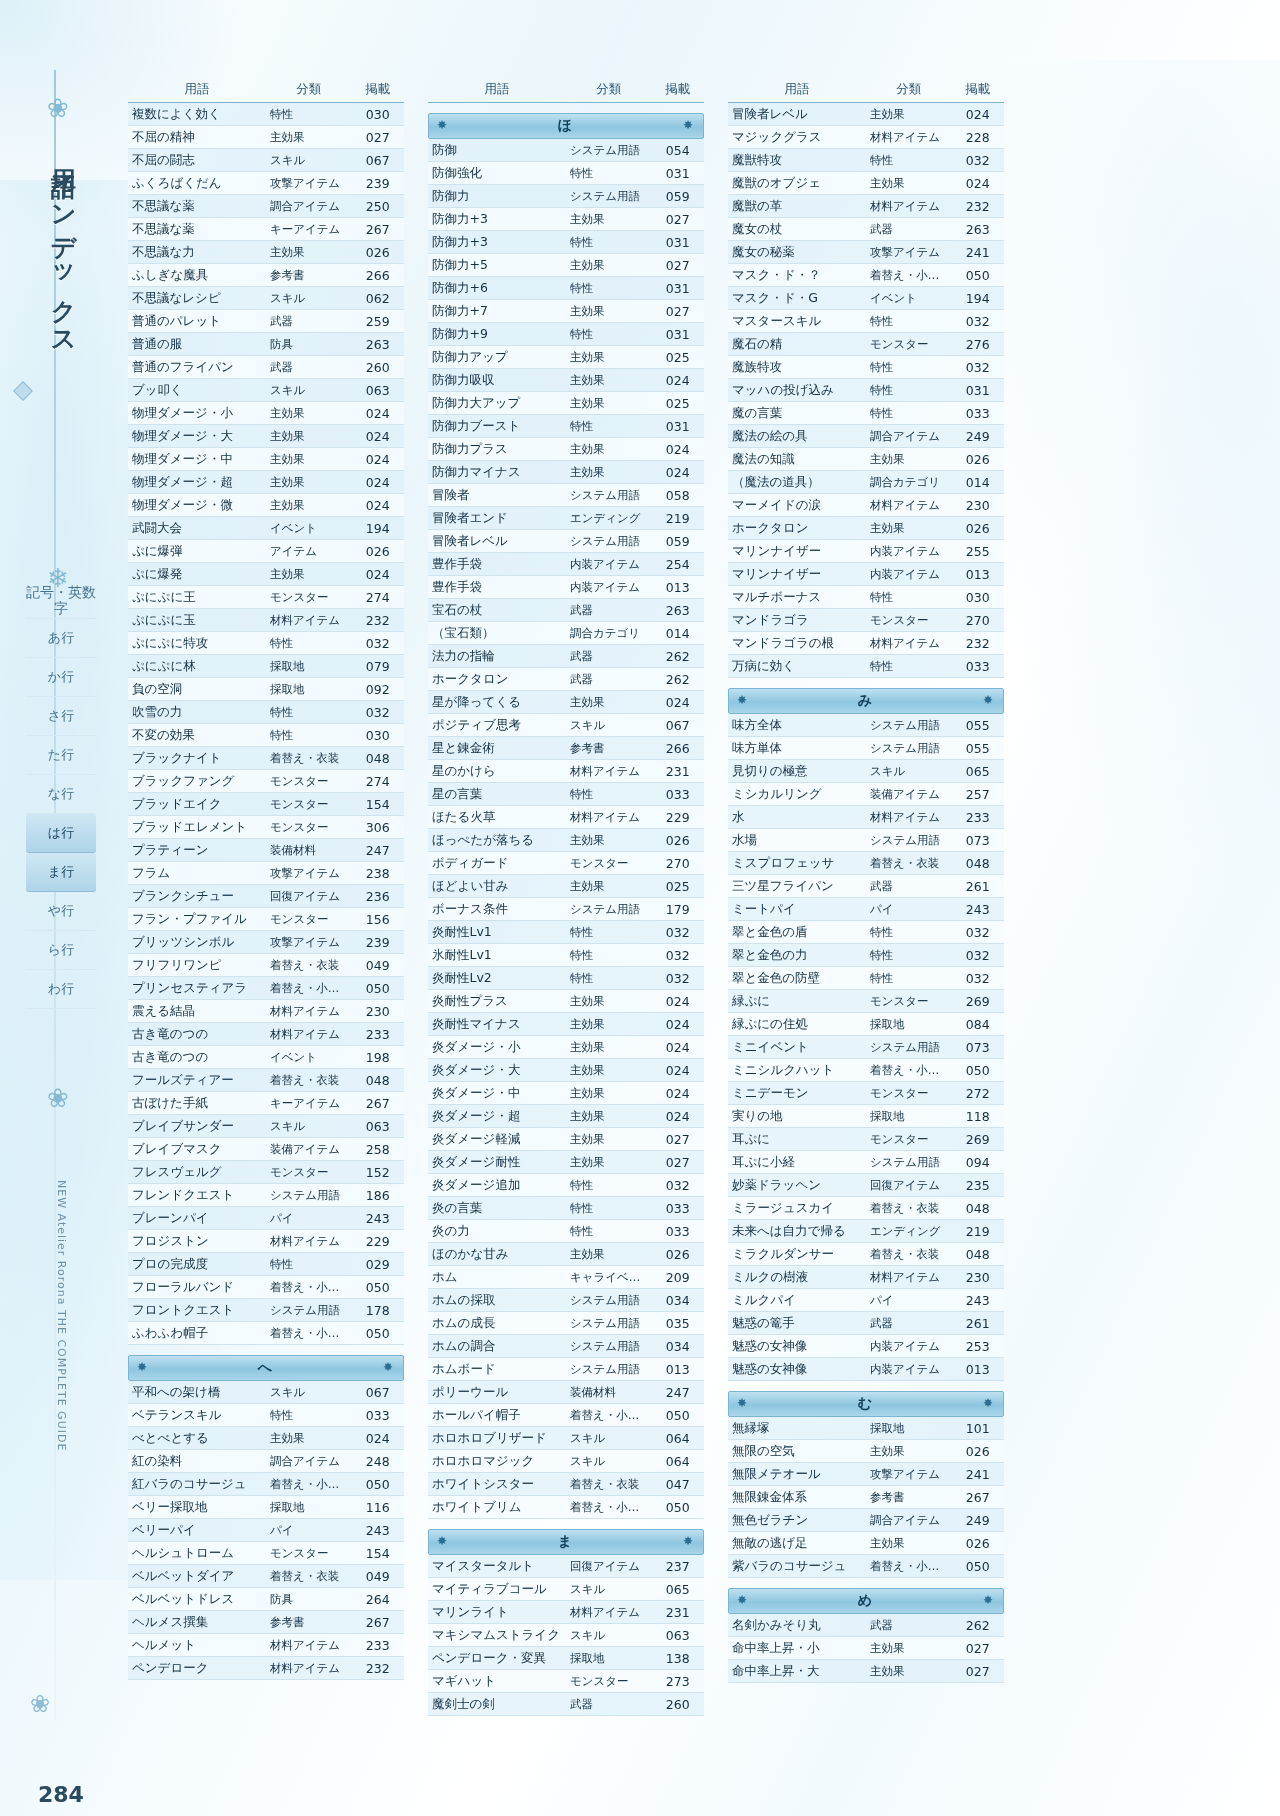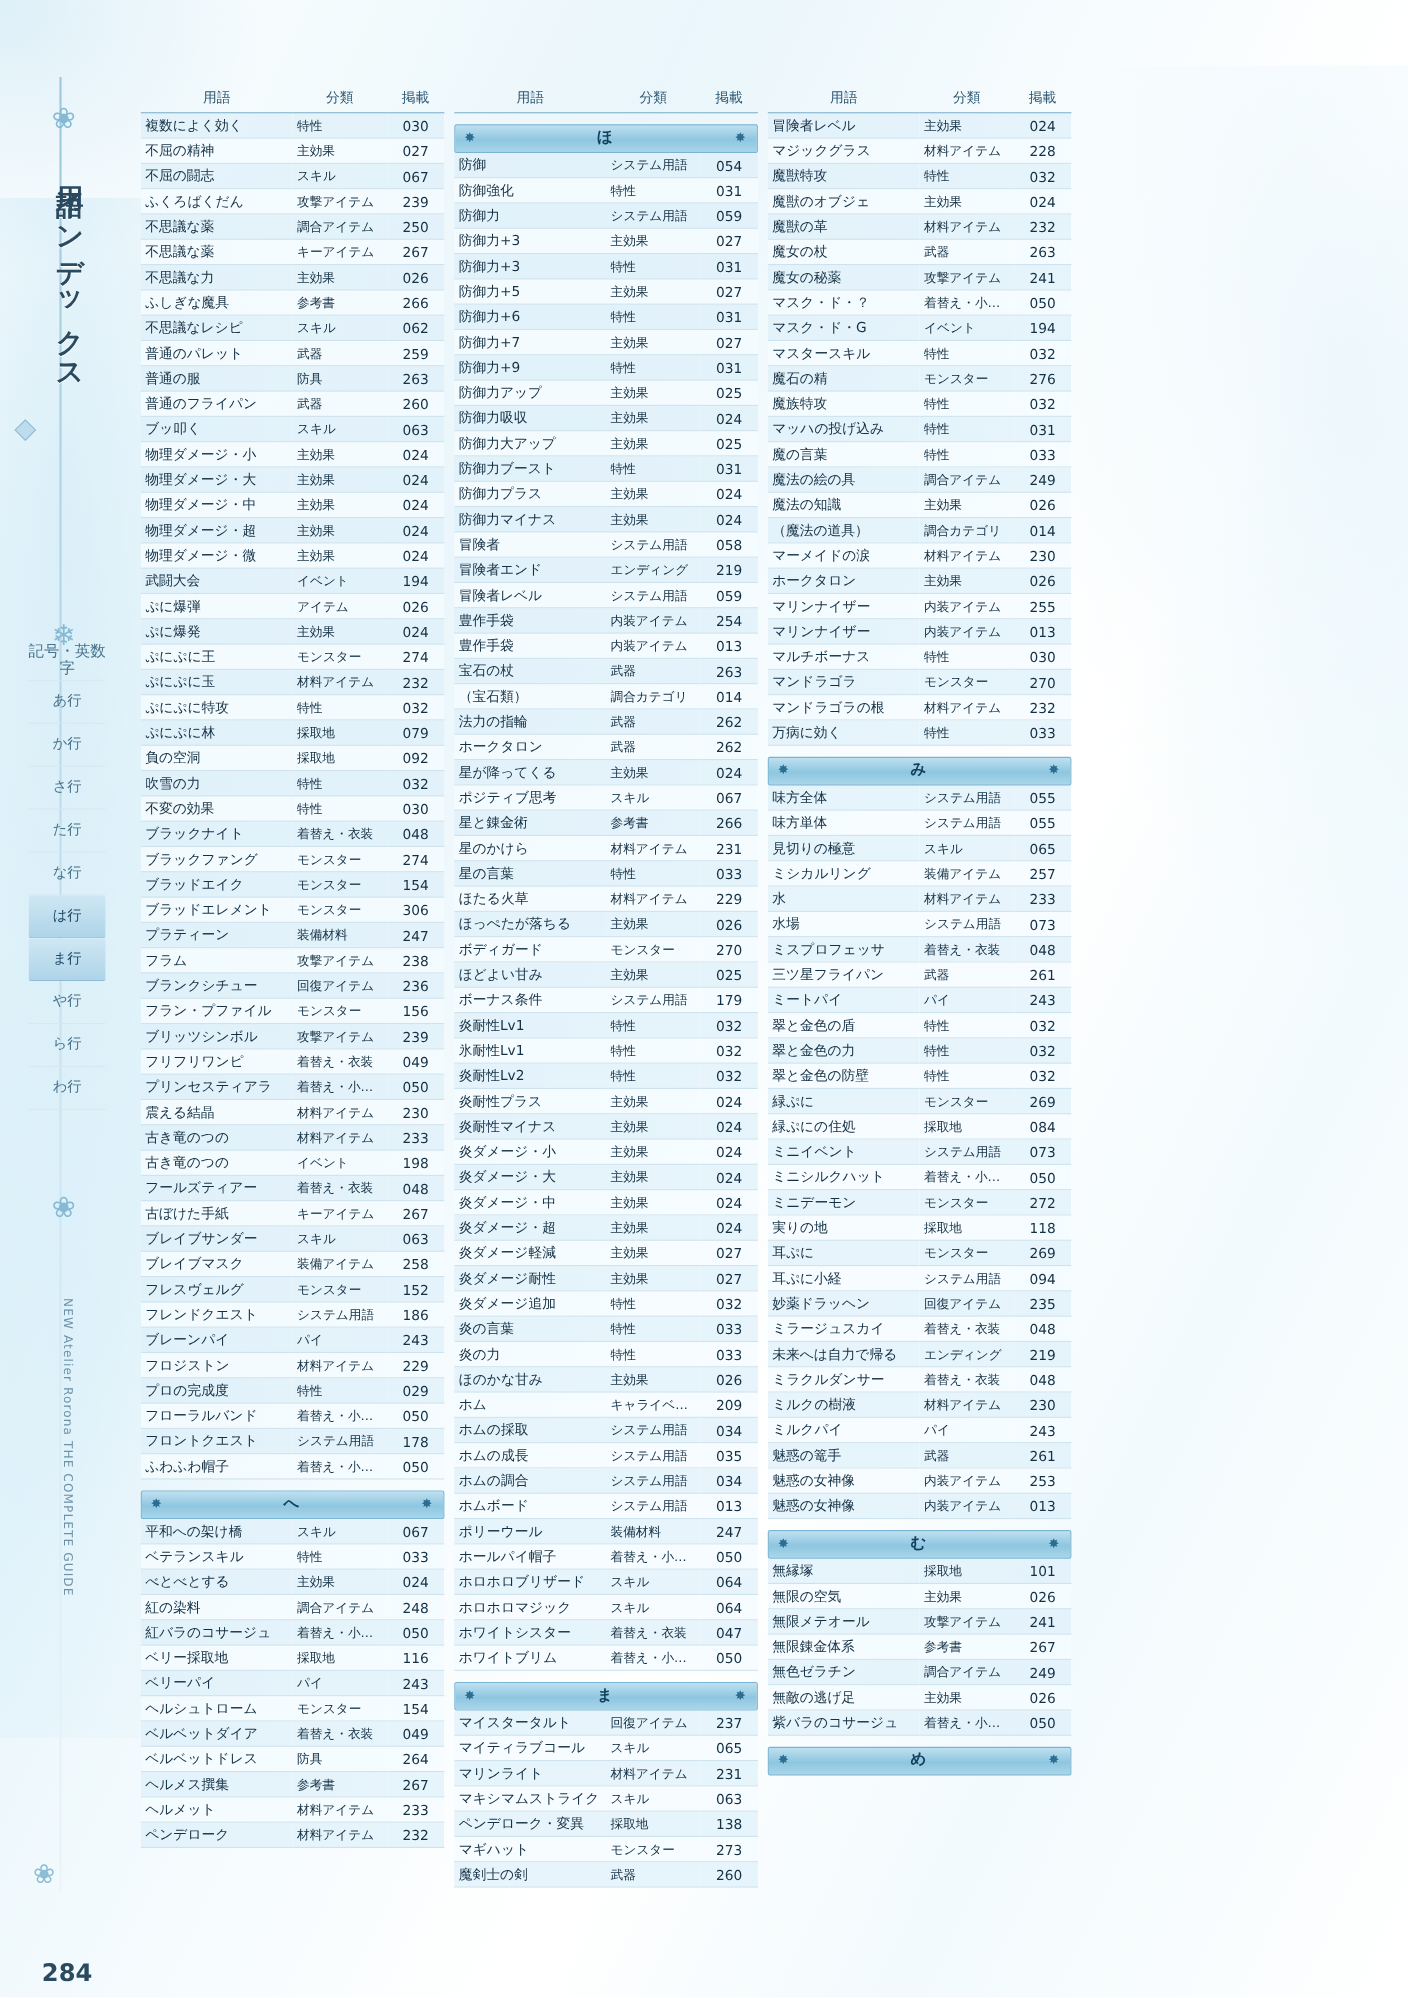--- a/index.html
+++ b/index.html
@@ -45,21 +45,21 @@
   .tab.active{background:linear-gradient(#cfe7f4,#aed4e8);color:#1d4a66;font-weight:normal;
     border-radius:3px;border-bottom:1px solid #8fbcd4;}
   .vert-guide{
     position:absolute;left:46px;top:1180px;width:22px;height:420px;
     writing-mode:vertical-rl;font-size:11px;letter-spacing:1px;color:#6d92a8;
   }
   .page-no{position:absolute;left:38px;top:1748px;font-size:22px;font-weight:bold;color:#2a4a60;margin-top:34px;}
   .corner-orn{position:absolute;left:30px;top:1690px;font-size:24px;color:#8bbdd6;}
 
   
-  .cols{position:absolute;left:128px;top:78px;width:1030px;display:flex;gap:9px;}
+  .cols{position:absolute;left:128px;top:78px;width:1030px;display:flex;gap:24px;}
   .col{width:276px;}
   .col.c2{width:276px;}
   .col.c3{width:276px;}
 
   
   table.idx{border-collapse:collapse;width:100%;table-layout:fixed;font-size:12.5px;}
   table.idx th{
     font-weight:normal;color:#2b5672;font-size:12.5px;padding:3px 0 4px;
     border-bottom:1px solid #7fb2cc;background:transparent;text-align:center;
   }
@@ -1193,14 +1193,38 @@
             <td class="c-pg">026</td>
           </tr>
           <tr>
             <td class="c-term">紫バラのコサージュ</td>
             <td class="c-cat">着替え・小物・頭</td>
             <td class="c-pg">050</td>
           </tr>
         </tbody>
       </table>
       <div class="kana-band"><span class="orn l">✸</span><span>め</span><span class="orn r">✸</span></div>
+      <table class="idx">
+        <colgroup>
+          <col class="c-term">
+          <col class="c-cat">
+          <col class="c-pg">
+        </colgroup>
+        <tbody>
+          <tr>
+            <td class="c-term">名剣かみそり丸</td>
+            <td class="c-cat">武器</td>
+            <td class="c-pg">262</td>
+          </tr>
+          <tr>
+            <td class="c-term">命中率上昇・小</td>
+            <td class="c-cat">主効果</td>
+            <td class="c-pg">027</td>
+          </tr>
+          <tr>
+            <td class="c-term">命中率上昇・大</td>
+            <td class="c-cat">主効果</td>
+            <td class="c-pg">027</td>
+          </tr>
+        </tbody>
+      </table>
     </div>
 </div>
 
 </body></html>

